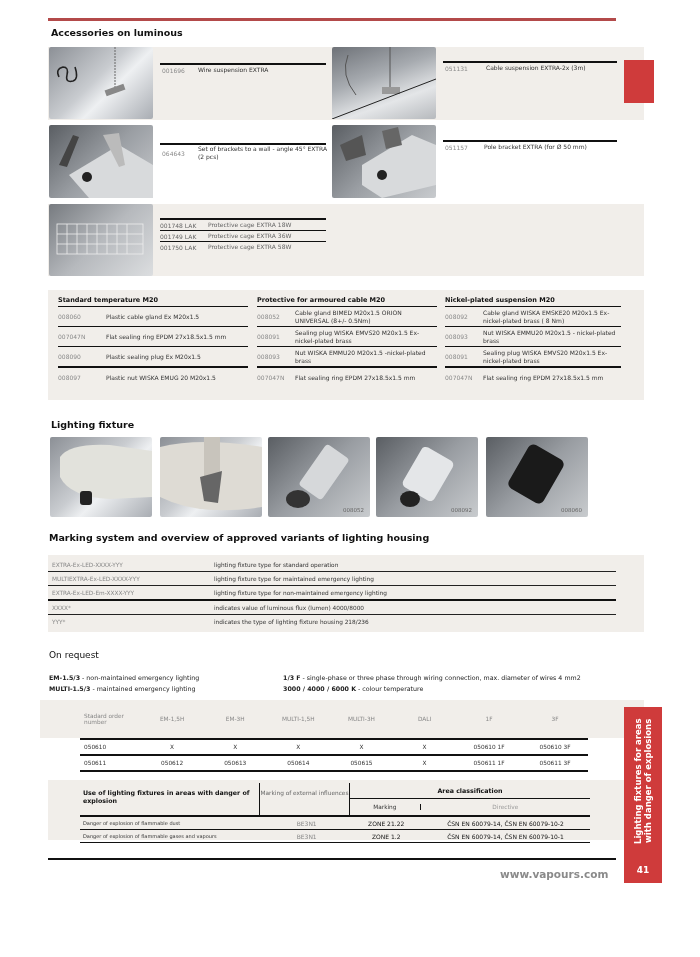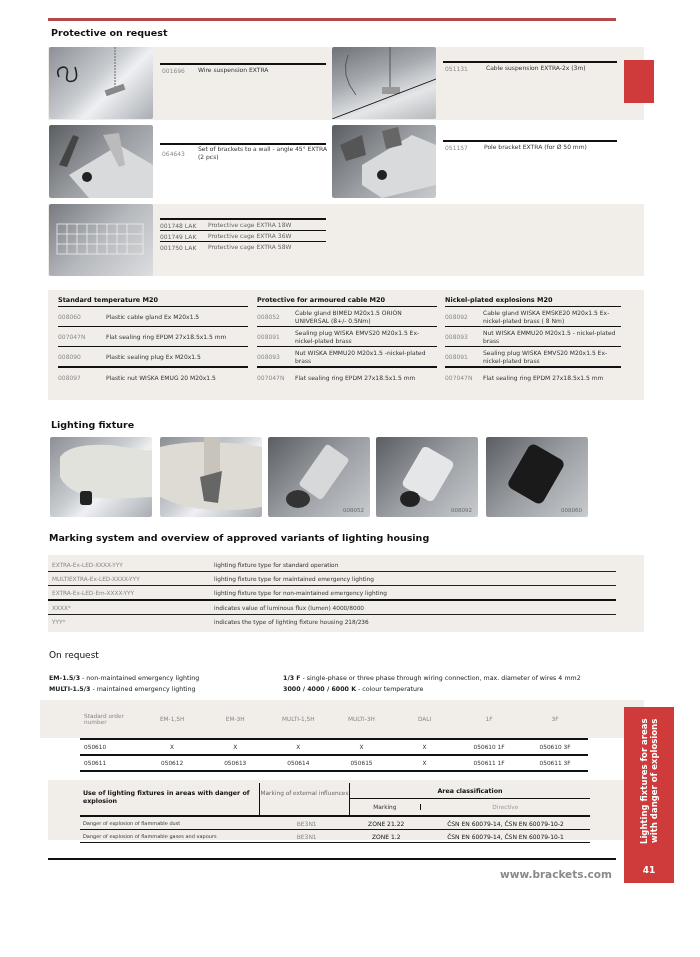--- a/index.html
+++ b/index.html
@@ -47,21 +47,21 @@
   .d2{width:70px;text-align:center;font-size:6px;color:#111;}
   .d3{width:170px;text-align:center;font-size:6px;color:#111;}
   .cap{font-size:5.5px;color:#666;}
   .footrule{left:48px;top:858px;width:568px;height:2px;background:#111;}
   .www{font-weight:bold;font-size:10.5px;color:#8a8a8a;}
 </style>
 </head>
 <body>
 
 <div class="abs topline"></div>
-<div class="abs h2" style="left:51px;top:27px;">Protective on request</div>
+<div class="abs h2" style="left:51px;top:27px;">Accessories on luminous</div>
 
 <div class="abs beige" style="left:48px;top:47px;width:596px;height:73px;"></div>
 <div class="abs photo ph-a" style="left:49px;top:47px;width:104px;height:72px;">
   <svg width="104" height="72">
       <path d="M10 30 q-4 -8 4 -10 q6 0 4 8 q-2 8 6 6 q6 -2 2 -14" stroke="#222" stroke-width="1.5" fill="none"></path>
       <line x1="66" y1="0" x2="66" y2="42" stroke="#666" stroke-dasharray="2,1"></line>
       <rect x="56" y="40" width="20" height="6" fill="#888" transform="rotate(-20 66 43)"></rect>
     </svg>
 </div>
 <div class="abs rule" style="left:160px;top:63px;width:166px;"></div>
@@ -175,21 +175,21 @@
       <span class="code" style="width:38px;">008093</span>
       <span class="desc">Nut WISKA EMMU20 M20x1.5 -nickel-plated brass</span>
     </div>
   <div class="acc-row last">
       <span class="code" style="width:38px;">007047N</span>
       <span class="desc">Flat sealing ring EPDM 27x18.5x1.5 mm</span>
     </div>
 </div>
 
 <div class="acc-col" style="left:445px;width:176px;">
-  <div class="acc-head">Nickel-plated explosions M20</div>
+  <div class="acc-head">Nickel-plated suspension M20</div>
   <div class="acc-row">
       <span class="code" style="width:38px;">008092</span>
       <span class="desc">Cable gland WISKA EMSKE20 M20x1.5 Ex-nickel-plated brass ( 8 Nm)</span>
     </div>
   <div class="acc-row">
       <span class="code" style="width:38px;">008093</span>
       <span class="desc">Nut WISKA EMMU20 M20x1.5 - nickel-plated brass</span>
     </div>
   <div class="acc-row thick">
       <span class="code" style="width:38px;">008091</span>
@@ -325,19 +325,19 @@
     <span class="d3">ČSN EN 60079-14, ČSN EN 60079-10-2</span>
   </div>
   <div class="dg-row last">
     <span class="d0">Danger of explosion of flammable gases and vapours</span>
     <span class="d1">BE3N1</span>
     <span class="d2">ZONE 1.2</span>
     <span class="d3">ČSN EN 60079-14, ČSN EN 60079-10-1</span>
   </div>
 </div>
 
-<div class="abs redtab" style="left:624px;top:707px;width:50px;height:176px;display:flex;flex-direction:column;align-items:center;">
+<div class="abs redtab" style="left:624px;top:707px;width:38px;height:176px;display:flex;flex-direction:column;align-items:center;">
   <div class="side-text" style="height:140px;margin-top:4px;">Lighting fixtures for areas with danger of explosions</div>
   <div style="color:#fff;font-weight:bold;font-size:9px;margin-top:14px;">41</div>
 </div>
 
 <div class="abs footrule"></div>
-<div class="abs www" style="left:500px;top:868px;">www.brackets.com</div>
+<div class="abs www" style="left:500px;top:868px;">www.vapours.com</div>
 
 </body></html>

